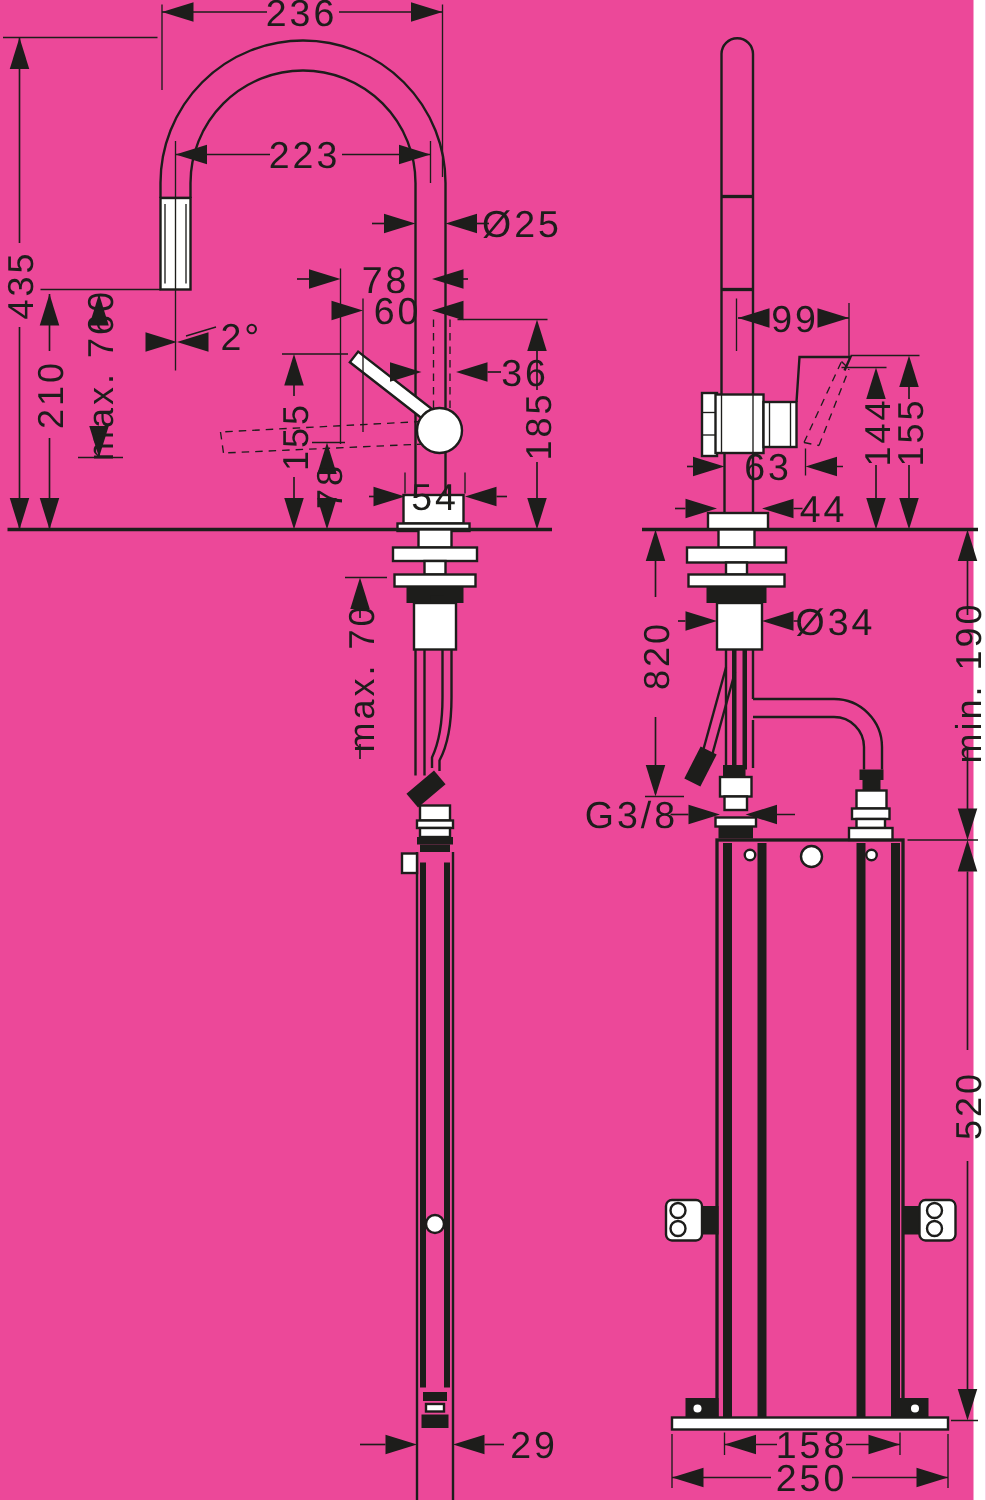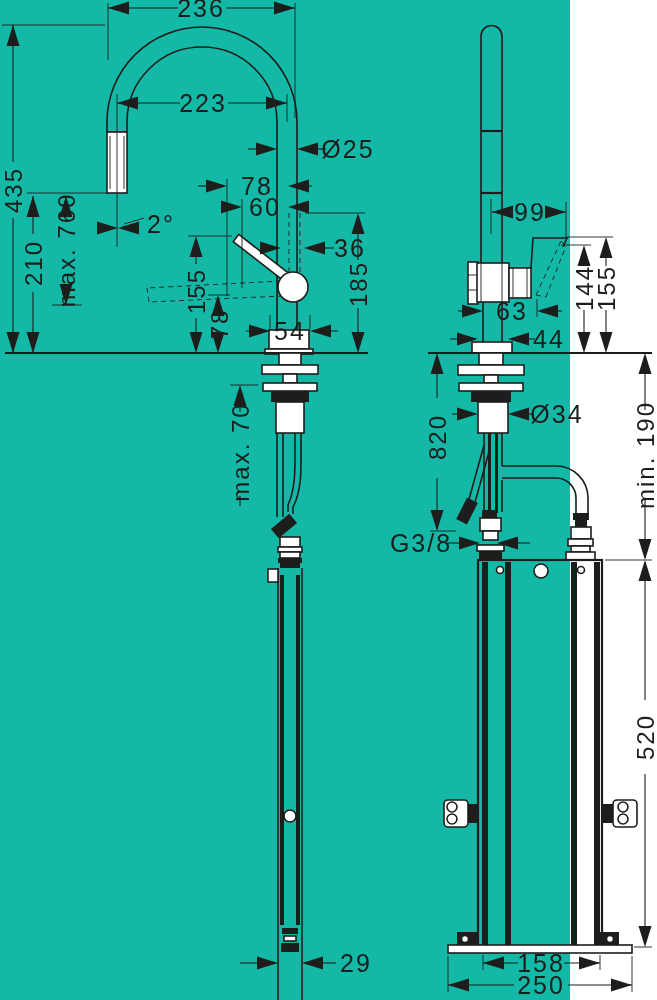--- a/index.html
+++ b/index.html
@@ -1,16 +1,16 @@
 <!DOCTYPE html>
 <html><head>
 <meta charset="utf-8">
 <style>
   html,body{margin:0;padding:0;background:#fff;}
-  .page{width:570px;height:1000px;background:#14b8a6;position:relative;}
+  .page{width:649px;height:1000px;background:#ec4899;position:relative;}
   svg{display:block;}
   text{font-family:"Liberation Sans","DejaVu Sans",sans-serif;font-size:25px;letter-spacing:2px;fill:#1d1d1b;}
   text.rot{font-size:24px;}
   .ol{fill:none;stroke:#1d1d1b;stroke-width:1.6;}
   .ol2{fill:none;stroke:#1d1d1b;stroke-width:2.2;}
   .thin{fill:none;stroke:#1d1d1b;stroke-width:0.9;}
   .dim{fill:none;stroke:#1d1d1b;stroke-width:1.1;}
   .dash{stroke-dasharray:5 4;}
   .blk{fill:#1d1d1b;stroke:none;}
   .wht{fill:#fff;stroke:#1d1d1b;stroke-width:1.6;}

